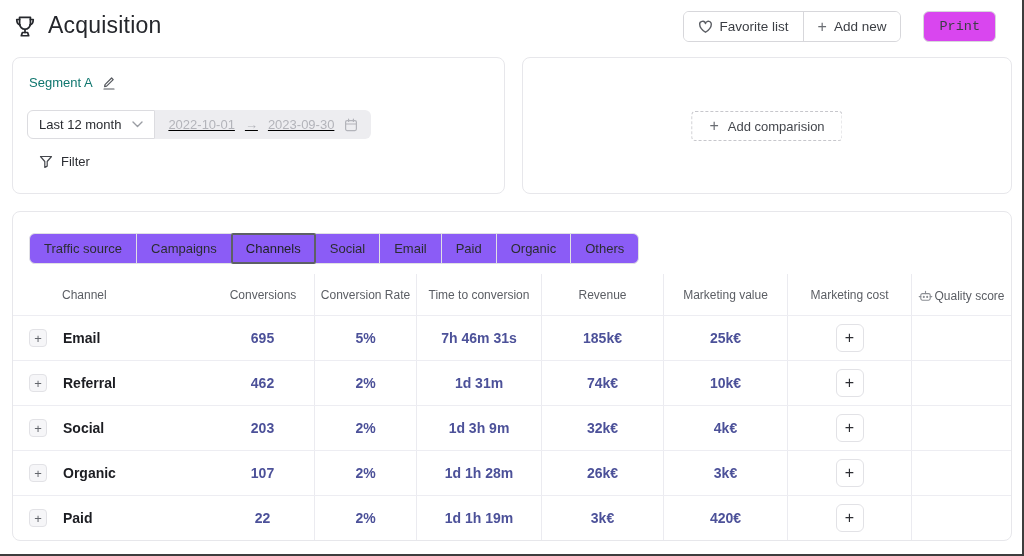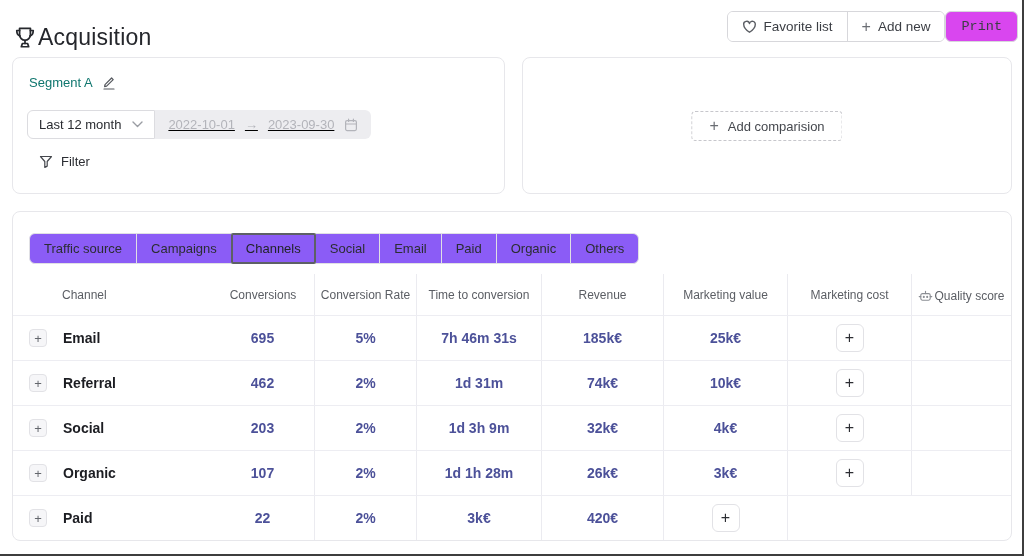--- a/index.html
+++ b/index.html
@@ -4,25 +4,25 @@
 <style>
   * { margin:0; padding:0; box-sizing:border-box; }
   html,body { background:#fff; }
   body { font-family:"Liberation Sans", sans-serif; }
   .screen {
     position:relative; width:1024px; height:556px; background:#fff; overflow:hidden;
     border-right:2px solid #3d3d3d; border-bottom:2px solid #3d3d3d;
   }
 
   
-  .titlebox { position:absolute; left:12px; top:24px; display:flex; }
+  .titlebox { position:absolute; left:12px; top:12px; display:flex; align-items:center; gap:10px; }
   .trophy { width:26px; height:26px; display:block; }
   .page-title { font-size:23px; color:#25272c; font-weight:400; letter-spacing:.2px; }
 
-  .topbtns { position:absolute; top:11px; right:4px; display:flex; align-items:stretch; gap:0; height:31px; }
+  .topbtns { position:absolute; top:11px; right:26px; display:flex; align-items:stretch; gap:22px; height:31px; }
   .btn-group { display:flex; border:1px solid #d7d7db; border-radius:6px; overflow:hidden; background:#fff; }
   .gbtn { display:flex; align-items:center; gap:7px; padding:0 14px; font-size:13.5px; color:#3b3e44; background:#fff; border:none; cursor:pointer; font-family:inherit; }
   .gbtn + .gbtn { border-left:1px solid #d7d7db; }
   .btn-plain { display:flex; align-items:center; padding:0 15px; font-size:13.5px; color:#3b3e44; background:#d946ef; border:1px solid #d7d7db; border-radius:6px; cursor:pointer; font-family:Liberation Mono, monospace; }
   .icon-stroke { stroke:#5b5e64; fill:none; stroke-width:1.4; stroke-linecap:round; stroke-linejoin:round; }
   .plus-ch { font-size:16px; color:#6a6d73; line-height:1; }
 
   
   .panel { position:absolute; border:1px solid #e7e7eb; border-radius:8px; background:#fff; }
   .panel-segment { left:12px; top:57px; width:493px; height:137px; }
@@ -291,20 +291,21 @@
   </div>
           <div class="grid-row trow">
     <div class="cell c-channel">
       <button class="expand-btn">
         <span>+</span>
       </button>
       <span class="channel-name">Paid</span>
     </div>
     <div class="cell val">22</div>
     <div class="cell val">2%</div>
+    <div class="cell val">1d 1h 19m</div>
     <div class="cell val">3k€</div>
     <div class="cell val">420€</div>
     <div class="cell">
       <button class="add-cost-btn">
         <span>+</span>
       </button>
     </div>
     <div class="cell"></div>
   </div>
         </div>

